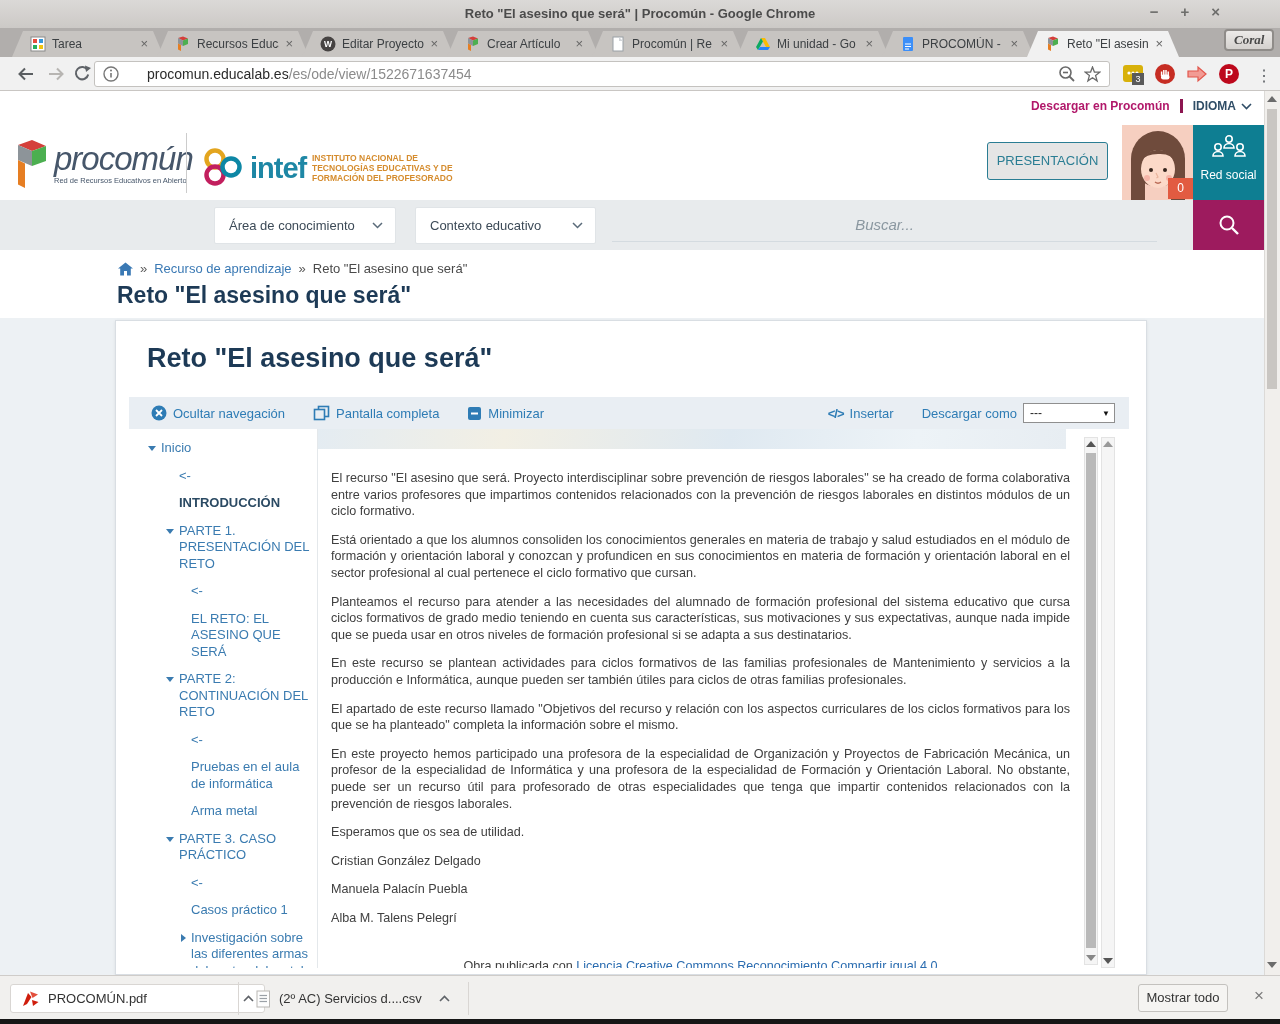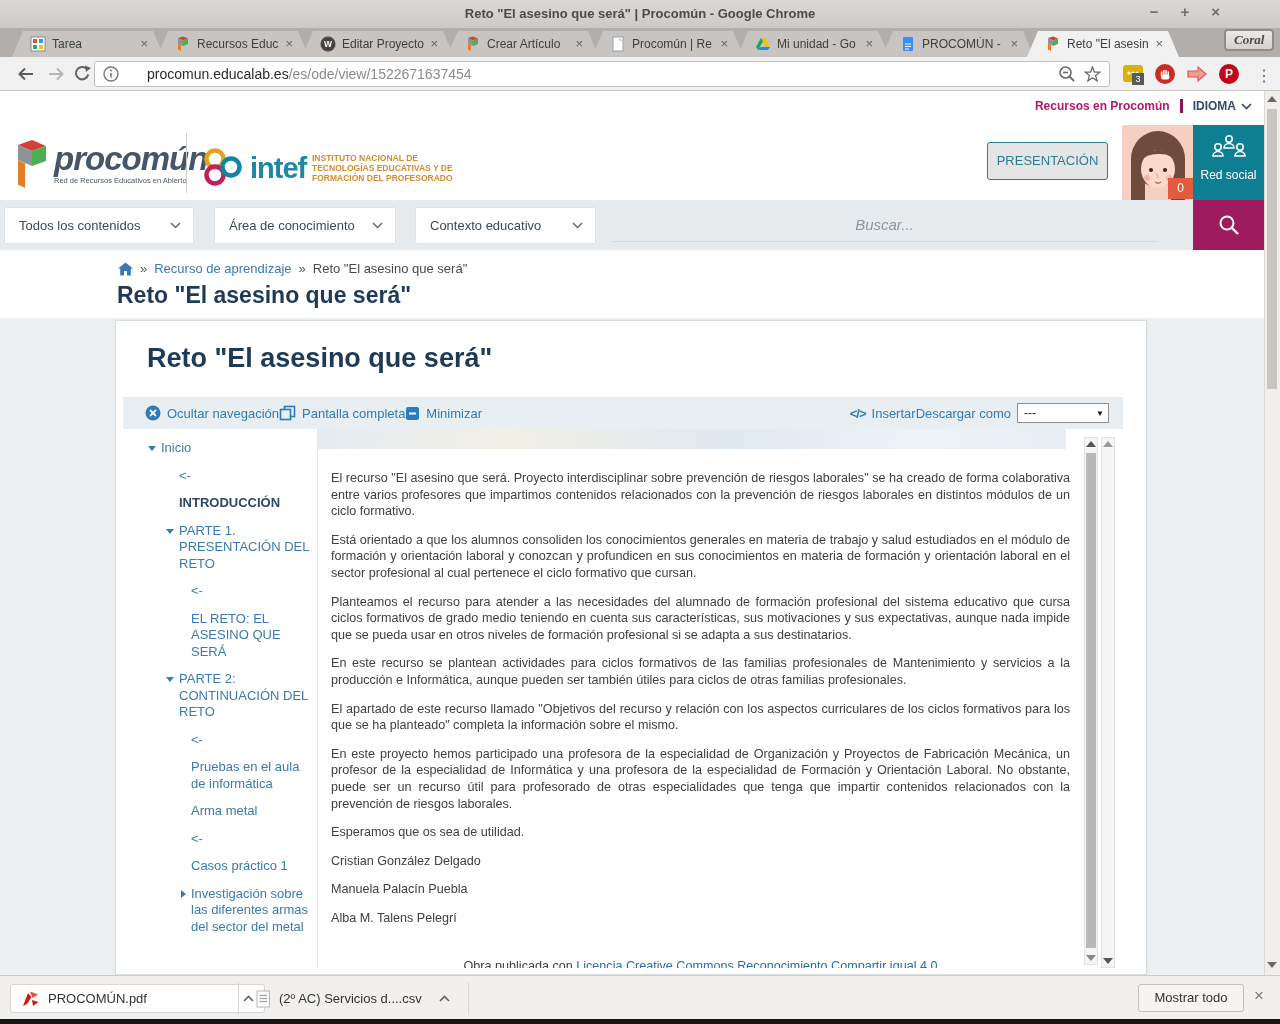--- a/index.html
+++ b/index.html
@@ -44,21 +44,21 @@
   .menu-dots { font-size:16px; color:#5f6368; letter-spacing:0; }
 
   
   .pagebg { left:0; top:91px; width:1264px; height:884px; background:#fff; }
   .share-row { right:28px; top:99px; display:flex; align-items:center; gap:10px; }
   .share-link { font-size:12px; font-weight:bold; color:#b1186a; }
   .share-sep { width:3px; height:14px; background:#8c1550; }
   .idioma { font-size:12px; font-weight:bold; color:#2f4d66; display:flex;
     align-items:center; gap:5px; }
 
-  .wordmark { font-size:33px; font-weight:bold; font-style:italic; color:#46566a;
+  .wordmark { font-size:33px; font-weight:normal; font-style:italic; color:#46566a;
     letter-spacing:-1px; }
   .tagline { font-size:7.5px; color:#46566a; margin-top:-2px; }
   .hdr-divider { left:186px; top:133px; width:1px; height:60px; background:#ccc; }
   .intef-name { font-size:29px; font-weight:bold; color:#1e87a5; letter-spacing:-1px; }
   .intef-lines { font-size:8.5px; line-height:10px; color:#d58c2e; font-weight:bold; }
   .btn-presentacion { left:987px; top:142px; width:121px; height:38px; background:#e5e5e5;
     border:1px solid #2a7d93; border-radius:3px; color:#2a7d93; font-size:13px;
     text-align:center; line-height:36px; }
   .avatar-tile { left:1122px; top:125px; width:71px; height:75px; overflow:hidden; }
   .badge-zero { left:1168px; top:178px; width:25px; height:21px; background:#e25b41;
@@ -82,22 +82,22 @@
     font-size:13px; }
   .crumb-link { color:#3a79b4; }
   .crumb-sep { color:#5a5a5a; }
   .crumb-current { color:#4a4a4a; }
   .page-title { left:117px; top:282px; font-size:23px; font-weight:bold; color:#1d3a56; }
 
   .content-bg { left:0; top:318px; width:1264px; height:657px; background:#edf1f4; }
   .card { left:115px; top:320px; width:1032px; height:655px; background:#fff;
     border:1px solid #d9dee3; box-shadow:0 1px 3px rgba(0,0,0,.08); }
   .card-title { left:147px; top:343px; font-size:27px; font-weight:bold; color:#1d3a56; }
-  .card-toolbar { left:123px; top:397px; width:1000px; height:32px; background:#e9eef3;
-    display:flex; align-items:center; padding:0 14px 0 22px; 
+  .card-toolbar { left:129px; top:397px; width:1000px; height:32px; background:#e9eef3;
+    display:flex; align-items:center; padding:0 14px 0 22px; gap:28px;
     font-size:13px; color:#2e7cb5; }
   .ct-item { display:flex; align-items:center; gap:6px; }
   .ct-spacer { flex:1; }
   .code-glyph { font-weight:bold; font-size:13px; letter-spacing:-1px; }
   .select-box { width:92px; height:20px; background:#fff; border:1px solid #8f8f8f;
     display:flex; align-items:center; padding-left:6px; color:#222; font-size:12px; }
   .select-caret { margin-left:auto; padding:0 4px; font-size:8px; color:#111; }
 
   .sidebar { left:147px; top:440px; width:170px; height:528px; overflow:hidden;
     font-size:13px; line-height:16.5px; color:#3a7bb0; }
@@ -134,21 +134,21 @@
   .page-scrollbar { left:1264px; top:91px; width:16px; height:884px; background:#f1efec;
     border-left:1px solid #dcdad7; }
 
   
   .dlbar { left:0; top:975px; width:1280px; height:44px; background:#f1f0ee;
     border-top:1px solid #cfccc9; }
   .dl-item { position:absolute; top:8px; height:29px; display:flex; align-items:center;
     gap:8px; padding:0 10px; font-size:13px; color:#333; }
   .dl-item.boxed { background:#fff; border:1px solid #d9d6d3; border-radius:3px; }
   .dl-sep { position:absolute; top:6px; width:1px; height:33px; background:#d9d6d3; }
-  .btn-showall { position:absolute; left:1138px; top:8px; width:106px; height:28px;
+  .btn-showall { position:absolute; left:1138px; top:8px; width:90px; height:28px;
     background:#f5f4f2; border:1px solid #c3c1be; border-radius:3px; font-size:13px;
     color:#333; text-align:center; line-height:26px; }
   .dl-close { position:absolute; left:1254px; top:10px; font-size:17px; color:#7a7a7a; }
   .bottom-strip { left:0; top:1019px; width:1280px; height:5px; background:#161616; }
 </style>
 </head>
 <body>
 
 <div id="root">
 
@@ -288,21 +288,21 @@
     </svg>
   <svg class="abs" style="left:1218px;top:63px" width="22" height="22">
       <circle cx="11" cy="11" r="10" fill="#bd081c"></circle>
       <text x="11" y="15" font-size="12" font-weight="bold" fill="#fff" text-anchor="middle" font-family="Liberation Sans, sans-serif">P</text>
     </svg>
   <div class="abs menu-dots" style="left:1256px;top:66px">⋮</div>
 
   <div class="abs pagebg"></div>
 
   <div class="abs share-row">
-    <span class="share-link">Recursos en Procomún</span>
+    <span class="share-link">Descargar en Procomún</span>
     <span class="share-sep"></span>
     <span class="idioma">
       <span>IDIOMA</span>
       <svg width="11" height="7">
           <polyline points="1,1 5.5,5.5 10,1" stroke="#2f4d66" stroke-width="1.6" fill="none"></polyline>
         </svg>
     </span>
   </div>
 
   <svg class="abs" style="left:12px;top:137px" width="40" height="54">
@@ -353,26 +353,20 @@
           <circle cx="7" cy="13" r="3.2"></circle>
           <path d="M2 22 a5 4.5 0 0 1 10 0 z"></path>
           <circle cx="29" cy="13" r="3.2"></circle>
           <path d="M24 22 a5 4.5 0 0 1 10 0 z"></path>
         </g>
       </svg>
     <div class="redsocial-label">Red social</div>
   </div>
 
   <div class="abs filterbar"></div>
-  <div class="dd" style="left:4px;width:190px">
-    <span class="dd-label">Todos los contenidos</span>
-    <svg width="11" height="7">
-        <polyline points="1,1 5.5,5.5 10,1" stroke="#5a6b7a" stroke-width="1.5" fill="none"></polyline>
-      </svg>
-  </div>
   <div class="dd" style="left:214px;width:182px">
     <span class="dd-label">Área de conocimiento</span>
     <svg width="11" height="7">
         <polyline points="1,1 5.5,5.5 10,1" stroke="#5a6b7a" stroke-width="1.5" fill="none"></polyline>
       </svg>
   </div>
   <div class="dd" style="left:415px;width:181px">
     <span class="dd-label">Contexto educativo</span>
     <svg width="11" height="7">
         <polyline points="1,1 5.5,5.5 10,1" stroke="#5a6b7a" stroke-width="1.5" fill="none"></polyline>
@@ -463,20 +457,24 @@
         <span>PARTE 2: CONTINUACIÓN DEL RETO</span>
       </div>
     <div class="nav-item lv2">
         <span>&lt;-</span>
       </div>
     <div class="nav-item lv2">
         <span>Pruebas en el aula de informática</span>
       </div>
     <div class="nav-item lv2">
         <span>Arma metal</span>
+      </div>
+    <div class="nav-item lv1">
+        <span class="tri-down"></span>
+        <span>PARTE 3. CASO PRÁCTICO</span>
       </div>
     <div class="nav-item lv2">
         <span>&lt;-</span>
       </div>
     <div class="nav-item lv2">
         <span>Casos práctico 1</span>
       </div>
     <div class="nav-item lv2">
         <span class="tri-right"></span>
         <span>Investigación sobre las diferentes armas del sector del metal</span>

